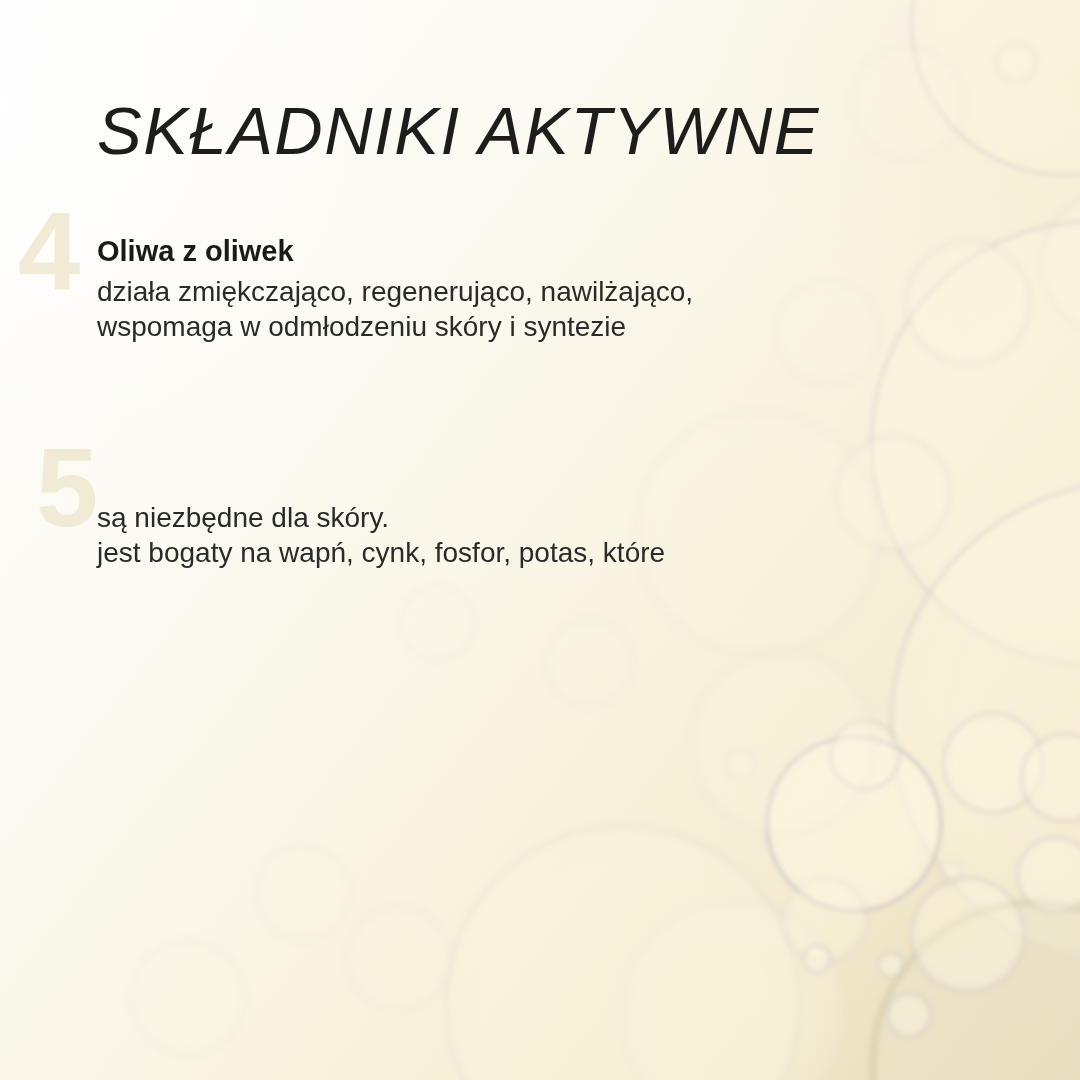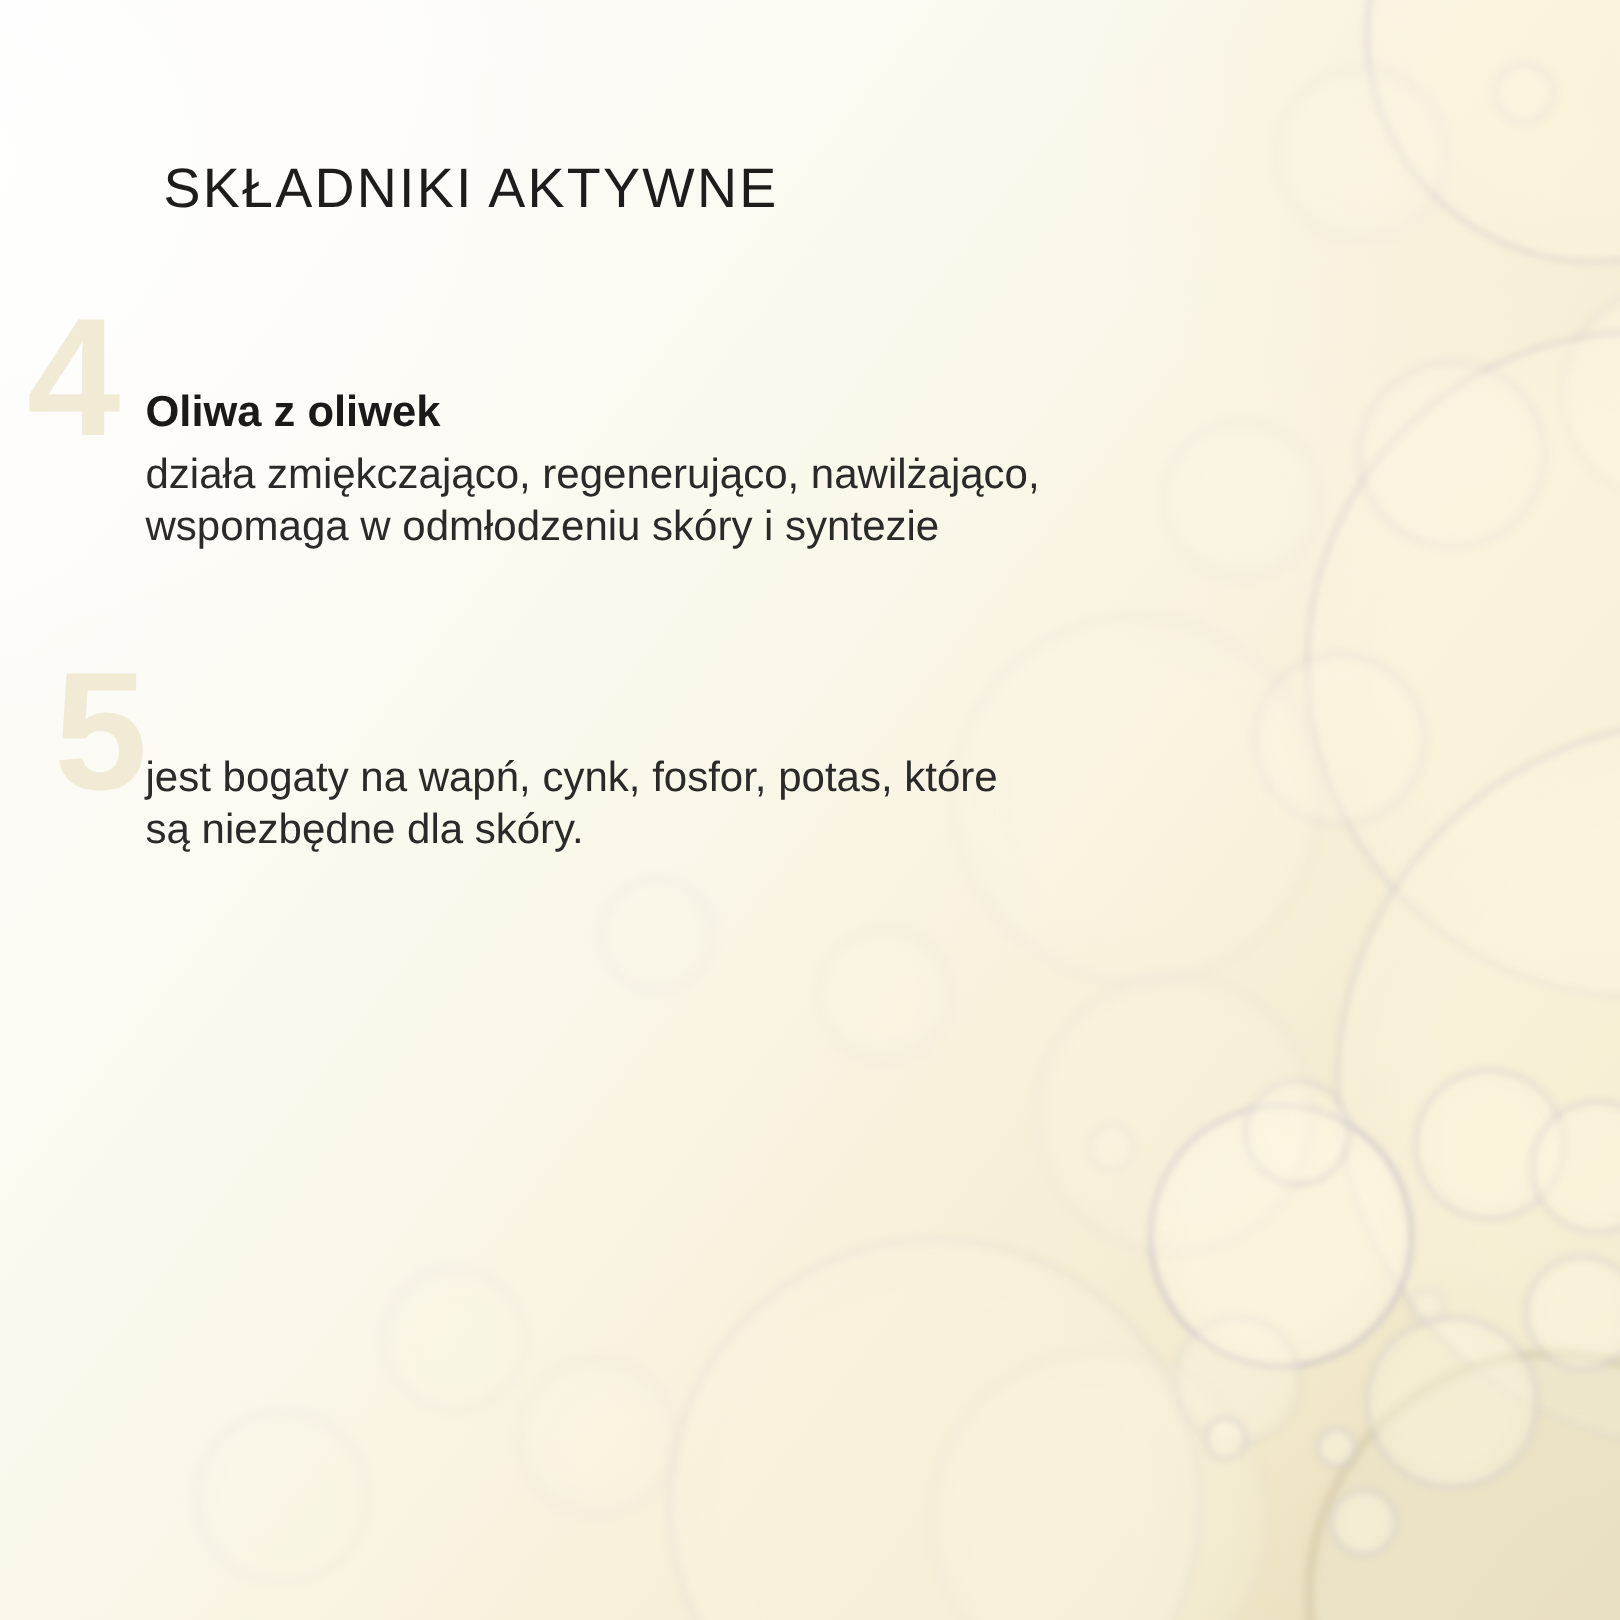--- a/index.html
+++ b/index.html
@@ -26,25 +26,25 @@
   .bv{border:3px solid rgba(186,180,198,.13);background:radial-gradient(circle,rgba(252,248,230,.25) 55%,rgba(248,242,224,.10) 100%);filter:blur(4px);}
   .bk{border:5px solid rgba(168,156,116,.30);background:radial-gradient(circle,rgba(236,229,202,.55) 55%,rgba(226,218,190,.35) 100%);filter:blur(3px);}
 
   
   .watermark{position:absolute;font-size:112px;font-weight:700;line-height:1;color:rgba(240,233,211,.95);pointer-events:none;}
   .wm-4{left:18px;top:196px;}
   .wm-5{left:36px;top:432px;}
 
   
   .title{
-    position:absolute;left:97px;top:94px;margin:12px;
-    font-size:37px;font-weight:300;letter-spacing:1.5px;color:#1e1d1c;line-height:1.1;
+    position:absolute;left:97px;top:94px;margin:0;
+    font-size:67px;font-weight:300;letter-spacing:1.5px;color:#1e1d1c;line-height:1.1;font-style:italic;
   }
   .sec{position:absolute;left:97px;width:700px;color:#2b2a28;}
-  .sec1{top:258px;}
+  .sec1{top:234px;}
   .sec2{top:500px;}
   .sec h2{margin:0 0 5px 0;font-size:29px;font-weight:700;color:#1b1a19;line-height:35px;}
   .bline{font-size:28px;line-height:35px;white-space:nowrap;}
 </style>
 </head>
 <body>
 
 <div class="canvas">
 
   <div>
@@ -93,18 +93,18 @@
   <section class="sec sec1">
     <h2>Oliwa z oliwek</h2>
     <div>
       <div class="bline">działa zmiękczająco, regenerująco, nawilżająco,</div>
       <div class="bline">wspomaga w odmłodzeniu skóry i syntezie</div>
     </div>
   </section>
 
   <section class="sec sec2">
     <div>
+      <div class="bline">są niezbędne dla skóry.</div>
       <div class="bline">jest bogaty na wapń, cynk, fosfor, potas, które</div>
-      <div class="bline">są niezbędne dla skóry.</div>
     </div>
   </section>
 
 </div>
 
 </body></html>

